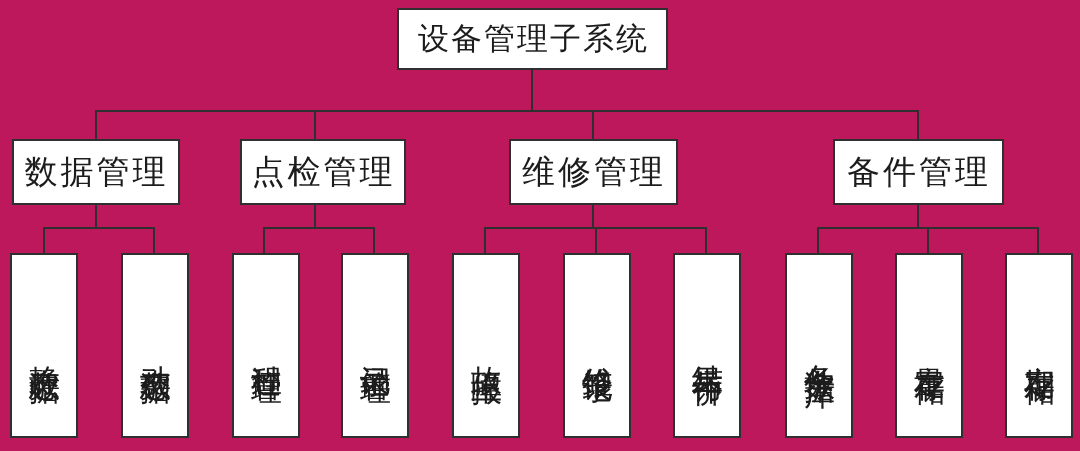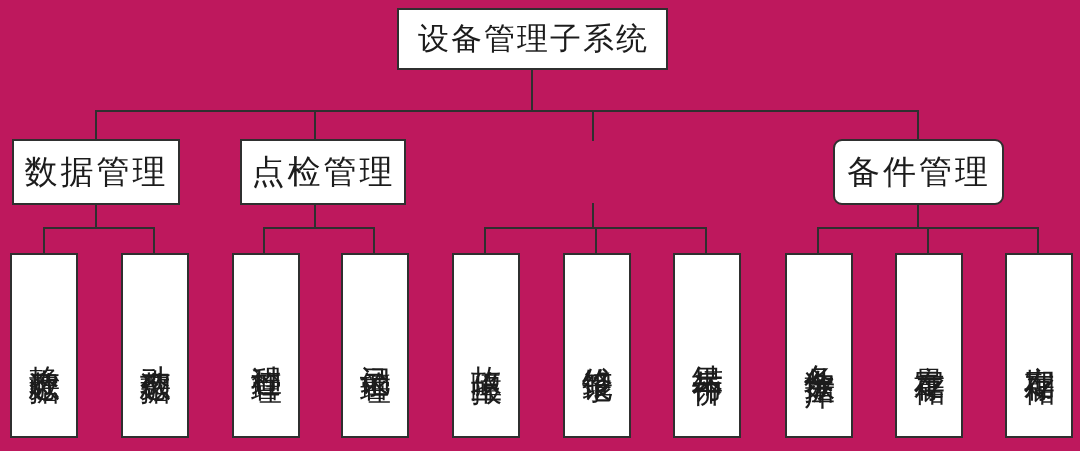--- a/index.html
+++ b/index.html
@@ -39,21 +39,21 @@
     padding-left: 2px; 
   }
   .node.l2 {
     top: 139px; height: 66px;
     font-size: 33px; letter-spacing: 3px;
     padding-left: 1px;
   }
   .node.l2.b0 { left: 12px;  width: 168px; }
   .node.l2.b1 { left: 232px; width: 166px; margin-left: 8px; }
   .node.l2.b2 { left: 509px; width: 169px; }
-  .node.l2.b3 { left: 833px; width: 171px; border-radius: 9px; }
+  .node.l2.b3 { left: 833px; width: 171px; }
   .node.leaf {
     top: 253px; height: 185px; width: 68px;
     font-size: 31px;
     writing-mode: vertical-rl;
     text-orientation: upright;
     letter-spacing: 3px;
     padding-top: 3px;
   }
   .node.leaf.c0 { left: 10px;  }
   .node.leaf.c1 { left: 121px; }
@@ -102,20 +102,21 @@
       <line x1="818" y1="227" x2="818" y2="255"></line>
       <line x1="928" y1="227" x2="928" y2="255"></line>
       <line x1="1038" y1="227" x2="1038" y2="255"></line>
     </g>
   </svg>
 
   <div class="node root">设备管理子系统</div>
 
   <div class="node l2 b0">数据管理</div>
   <div class="node l2 b1">点检管理</div>
+  <div class="node l2 b2">维修管理</div>
   <div class="node l2 b3">备件管理</div>
 
   <div class="node leaf c0">静态数据</div>
   <div class="node leaf c1">动态数据</div>
   <div class="node leaf c2">过程管理</div>
   <div class="node leaf c3">记录管理</div>
   <div class="node leaf c4">故障上报</div>
   <div class="node leaf c5">维修记录</div>
   <div class="node leaf c6">结果与评价</div>
   <div class="node leaf c7">条件数据库</div>

